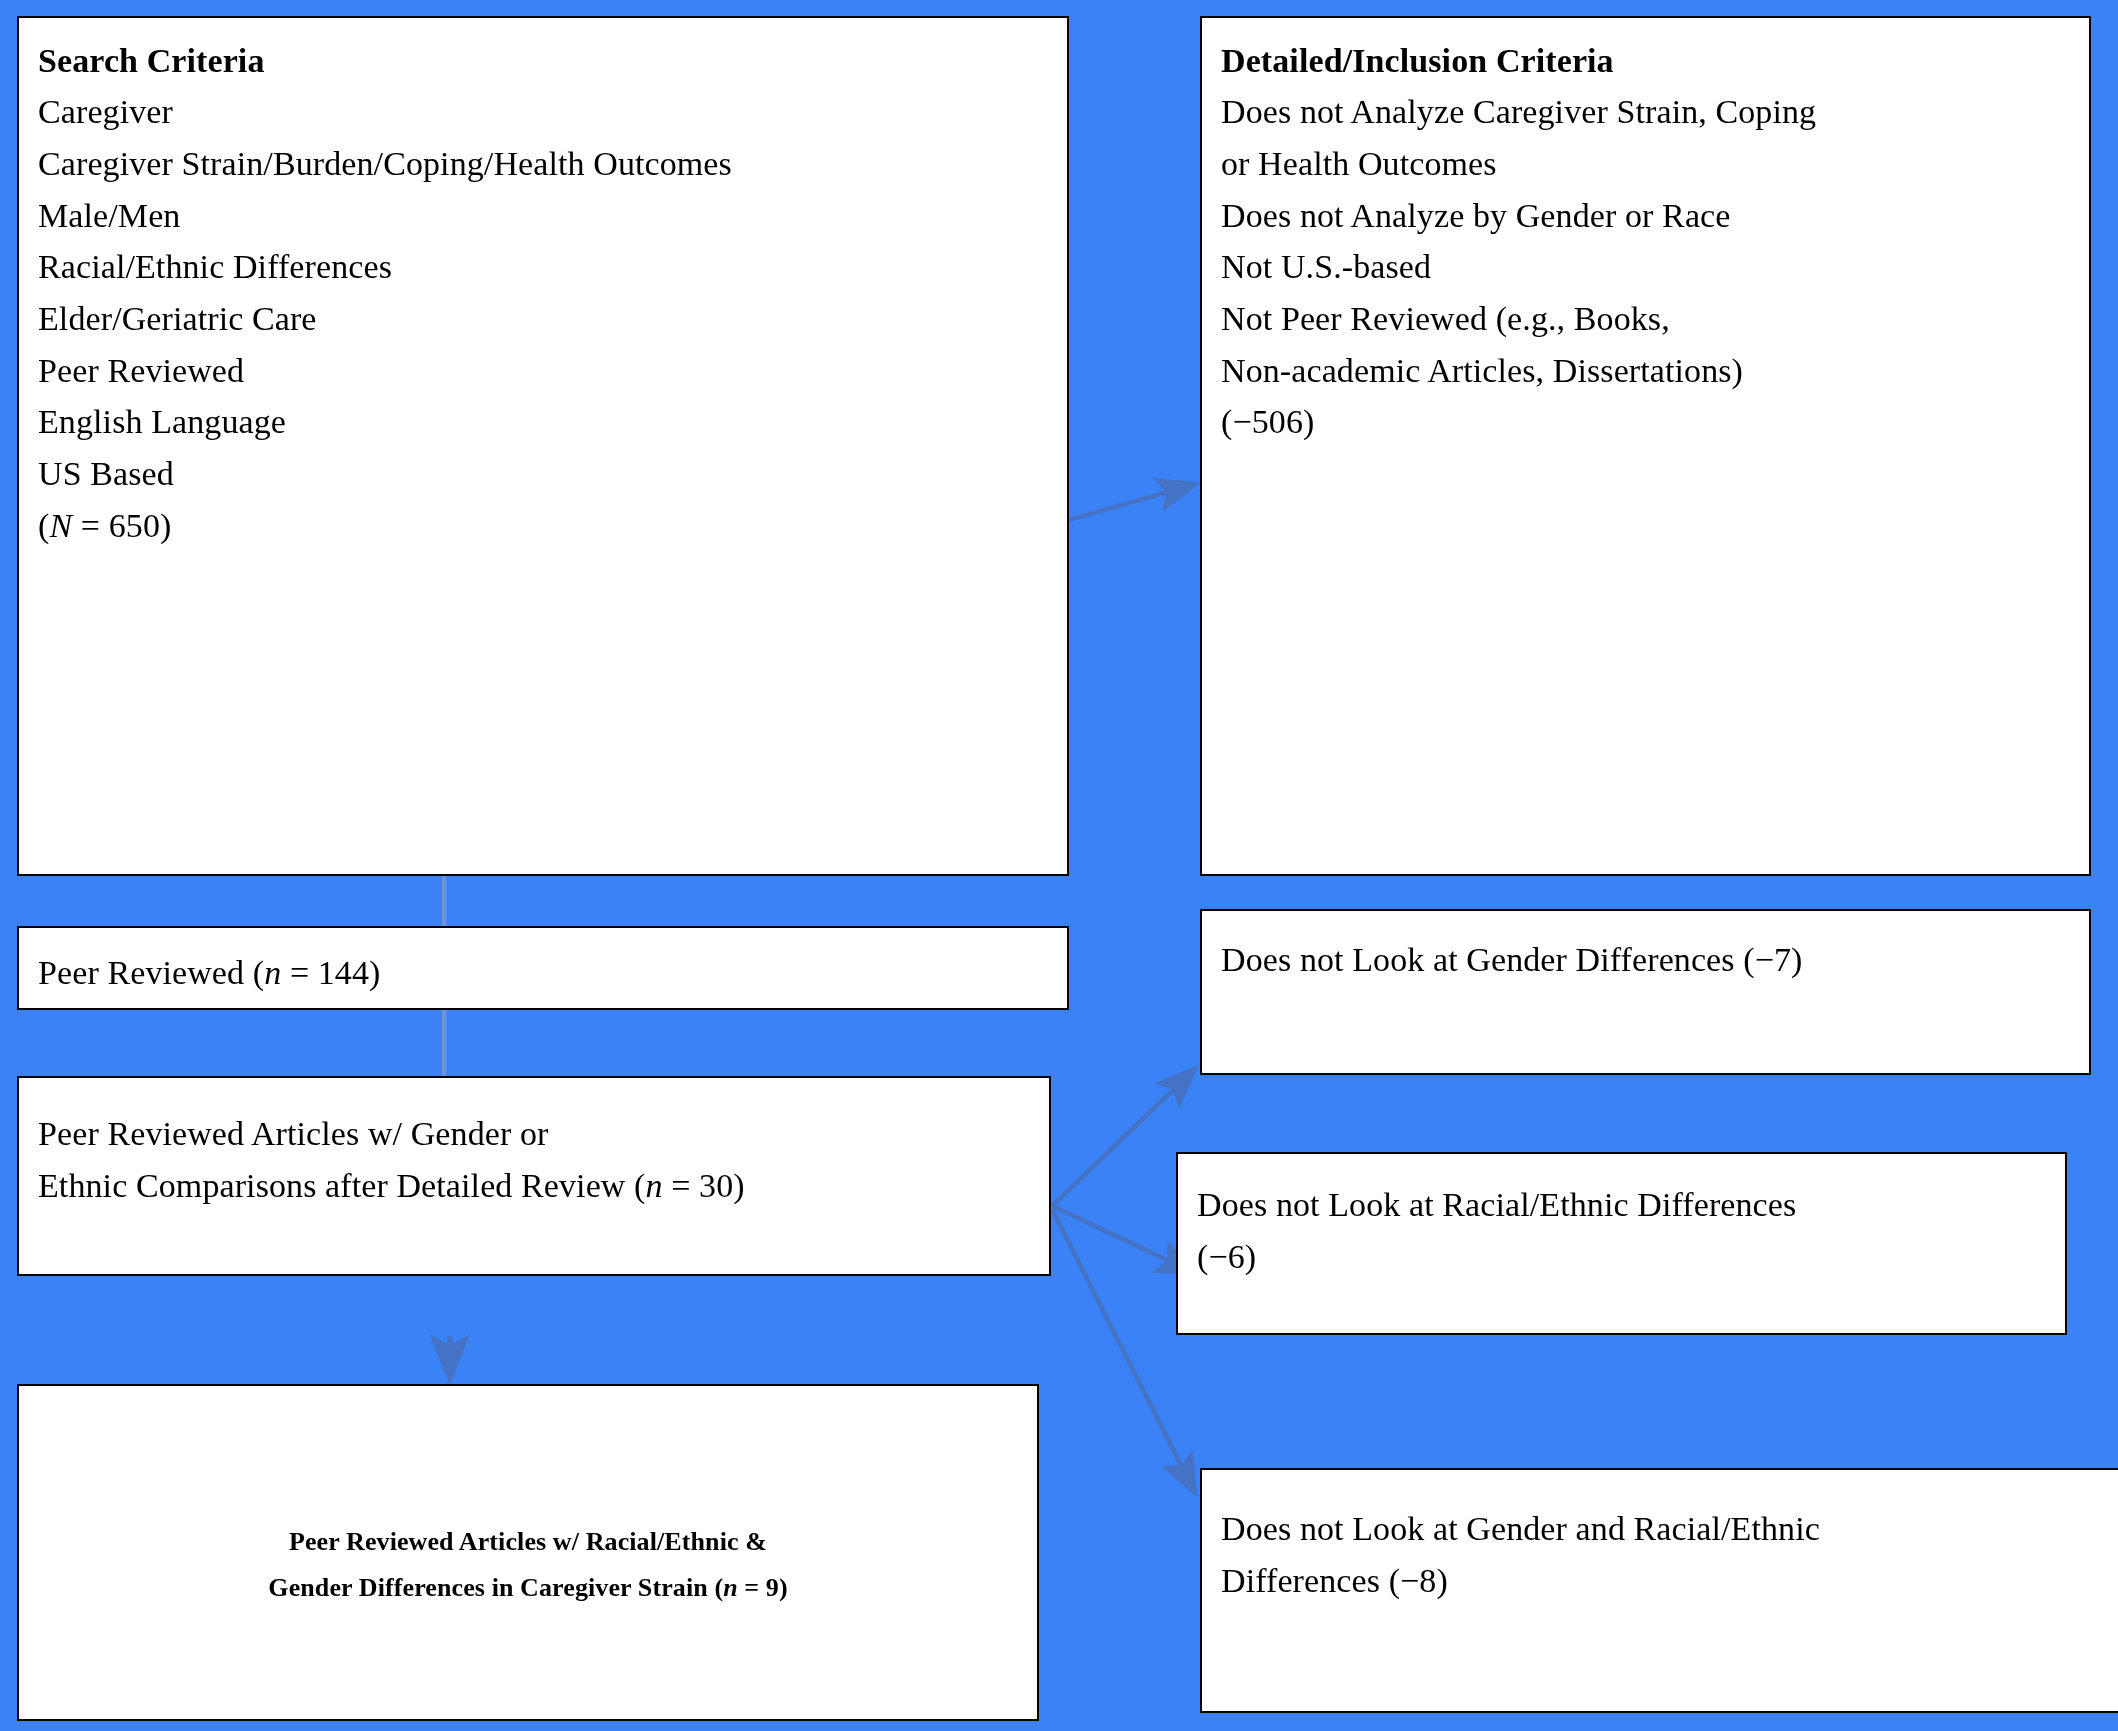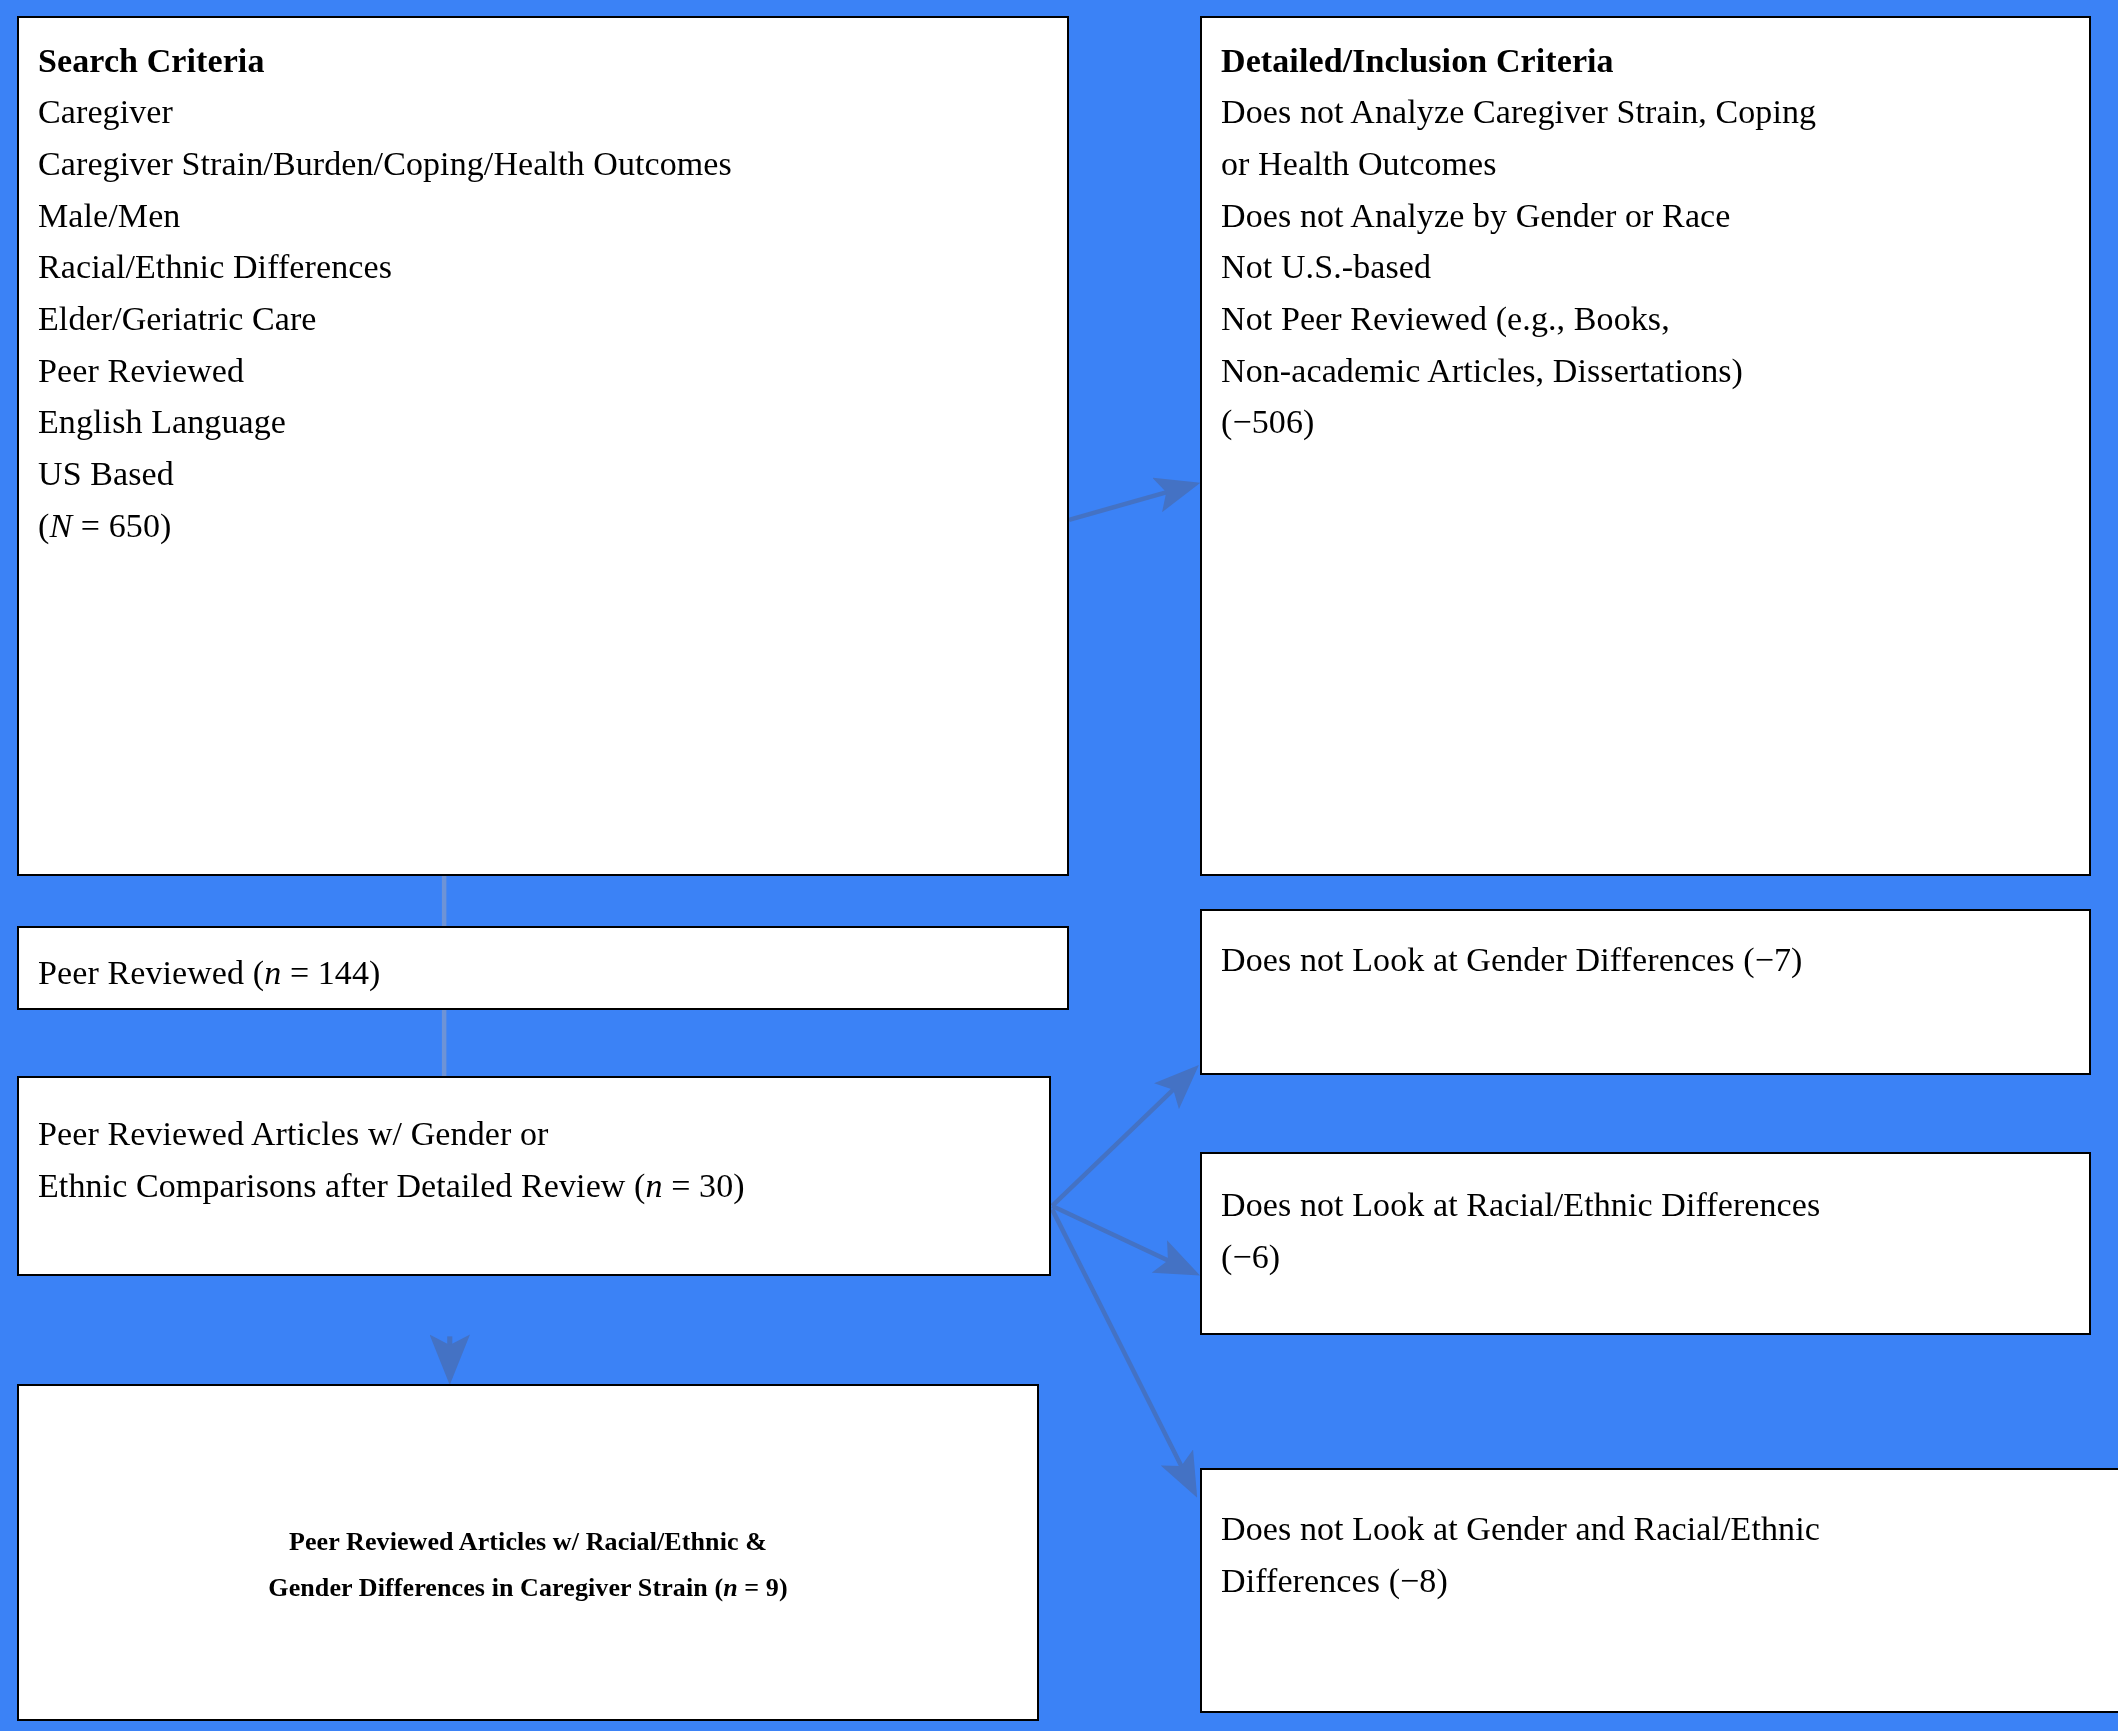--- a/index.html
+++ b/index.html
@@ -31,21 +31,21 @@
   }
   .line.bold { font-weight: bold; }
   .it { font-style: italic; }
   
   #node-search-criteria   { left: 17px;   top: 15.7px;   width: 1052px; height: 860px; }
   #node-exclusion-criteria{ left: 1200px; top: 15.7px;   width: 891px; height: 860px; }
   #node-peer-reviewed     { left: 17px;   top: 926px; width: 1052px; height: 84px;  padding-top: 19px; }
   #node-peer-gender       { left: 17px;   top: 1076px; width: 1034px; height: 200px;  padding-top: 30px; }
   #node-final             { left: 17px;   top: 1384px; width: 1022px; height: 337px;  }
   #node-excl-gender       { left: 1200px; top: 902px; width: 891px; height: 166px;  padding-top: 22.5px; margin-top: 7px; }
-  #node-excl-racial       { left: 1200px; top: 1152px; width: 891px; height: 183px;  padding-top: 25px; }
+  #node-excl-racial       { left: 1176px; top: 1152px; width: 891px; height: 183px;  padding-top: 25px; }
   #node-excl-both         { left: 1200px; top: 1468px; width: 964px; height: 245px;  padding-top: 33px; }
   #node-final .inner {
     position: absolute;
     left: 0; right: 0;
     top: 133px;
     text-align: center;
   }
   #node-final .line { font-size: 26px; line-height: 1.75; }
   svg.connectors {
     position: absolute;

